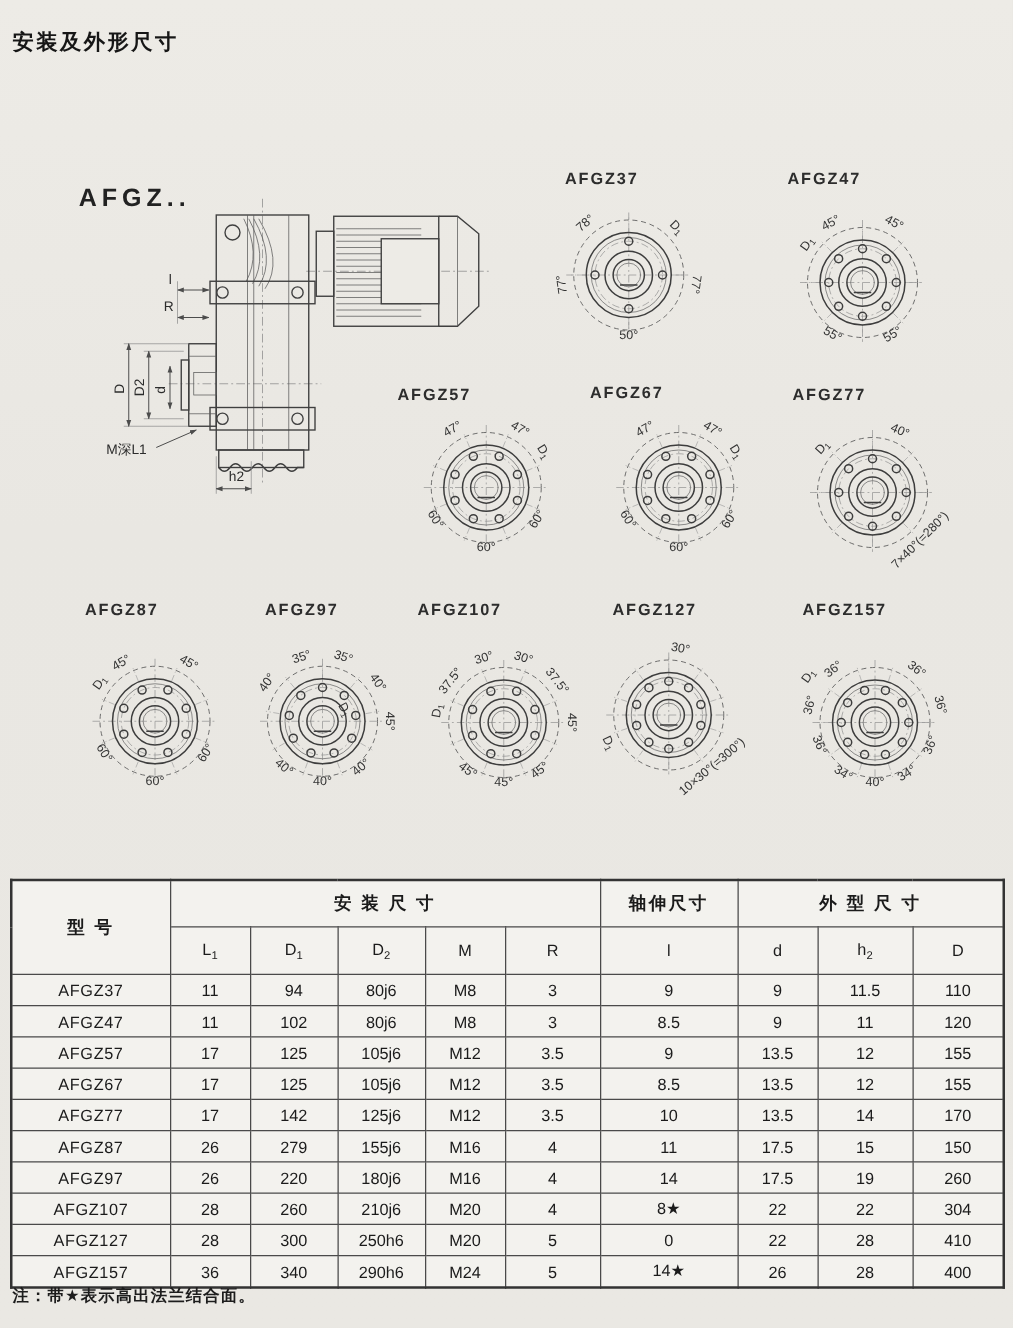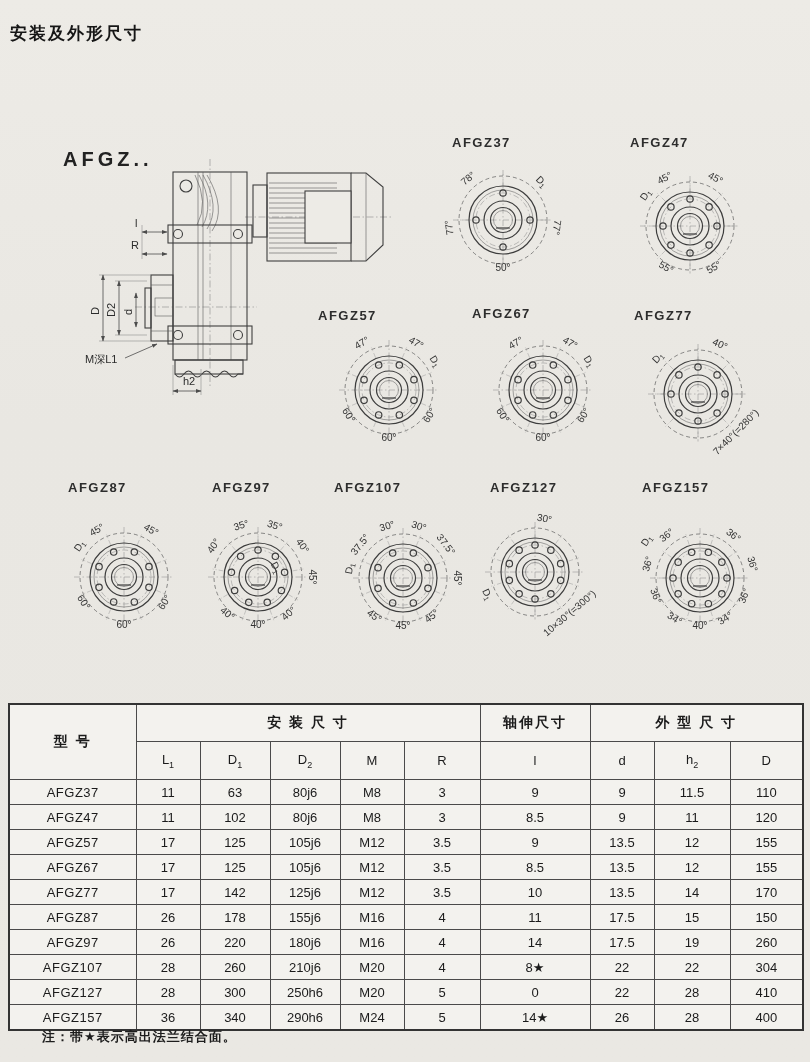--- a/index.html
+++ b/index.html
@@ -1,20 +1,20 @@
 <!DOCTYPE html>
 <html><head>
 <meta charset="utf-8">
 <style>
   html,body{margin:0;padding:0;}
   body{width:810px;height:1062px;background:#e9e7e2;font-family:"Liberation Sans","DejaVu Sans",sans-serif;}
   #stage{position:relative;width:810px;height:1062px;background:linear-gradient(180deg,#edebe6 0%,#e9e7e2 40%,#eae8e3 100%);overflow:hidden;}
   .title{position:absolute;left:10px;top:22px;font-size:17px;font-weight:bold;color:#161616;letter-spacing:2px;font-family:Liberation Serif, serif;}
   .model-series{position:absolute;left:63px;top:148px;font-size:20px;font-weight:bold;color:#222;letter-spacing:4px;text-align:right;}
-  .note{position:absolute;left:10px;top:1028px;font-size:13px;font-weight:bold;color:#1d1d1d;letter-spacing:1px;margin-left:32px;}
+  .note{position:absolute;left:10px;top:1028px;font-size:13px;font-weight:bold;color:#1d1d1d;letter-spacing:1px;}
   svg{overflow:visible;}
   
   #main-drawing{position:absolute;left:85px;top:155px;}
   .ln{stroke:#3f3f3f;stroke-width:1.1;fill:none;}
   .thin{stroke:#5a5a5a;stroke-width:0.6;fill:none;}
   .cl{stroke:#8a8a8a;stroke-width:0.6;fill:none;stroke-dasharray:7 2.5 1.5 2.5;}
   .dim{stroke:#4c4c4c;stroke-width:0.8;fill:none;}
   .ext{stroke:#8f8f8f;stroke-width:0.6;fill:none;}
   .dimtxt{font-size:11px;fill:#2c2c2c;font-family:"Liberation Sans",sans-serif;}
   .mask{fill:#edebe6;}
@@ -528,21 +528,21 @@
             <th class="colh">l</th>
             <th class="colh">d</th>
             <th class="colh">h<sub>2</sub></th>
             <th class="colh">D</th>
           </tr>
         </thead>
       <tbody id="t-body">
           <tr>
             <td class="model">AFGZ37</td>
             <td>11</td>
-            <td>63</td>
+            <td>94</td>
             <td>80j6</td>
             <td>M8</td>
             <td>3</td>
             <td>9</td>
             <td>9</td>
             <td>11.5</td>
             <td>110</td>
           </tr>
           <tr>
             <td class="model">AFGZ47</td>
@@ -588,21 +588,21 @@
             <td>M12</td>
             <td>3.5</td>
             <td>10</td>
             <td>13.5</td>
             <td>14</td>
             <td>170</td>
           </tr>
           <tr>
             <td class="model">AFGZ87</td>
             <td>26</td>
-            <td>178</td>
+            <td>279</td>
             <td>155j6</td>
             <td>M16</td>
             <td>4</td>
             <td>11</td>
             <td>17.5</td>
             <td>15</td>
             <td>150</td>
           </tr>
           <tr>
             <td class="model">AFGZ97</td>

